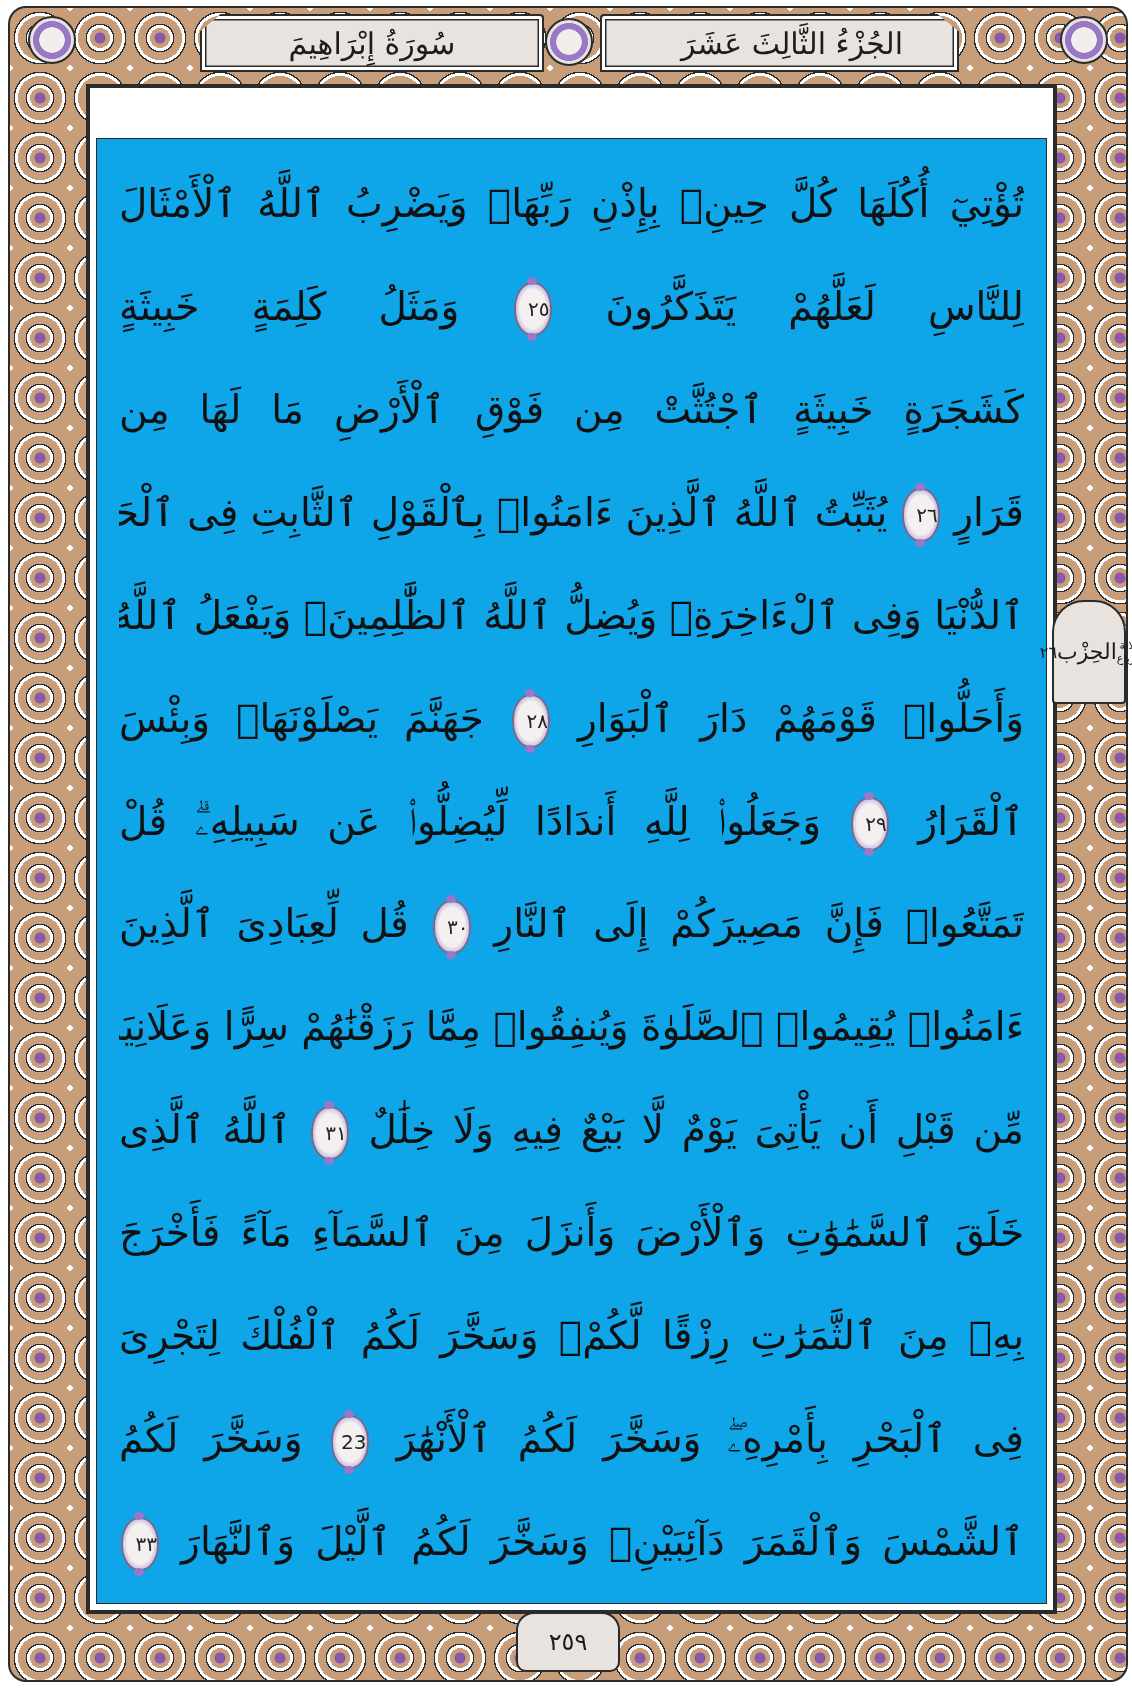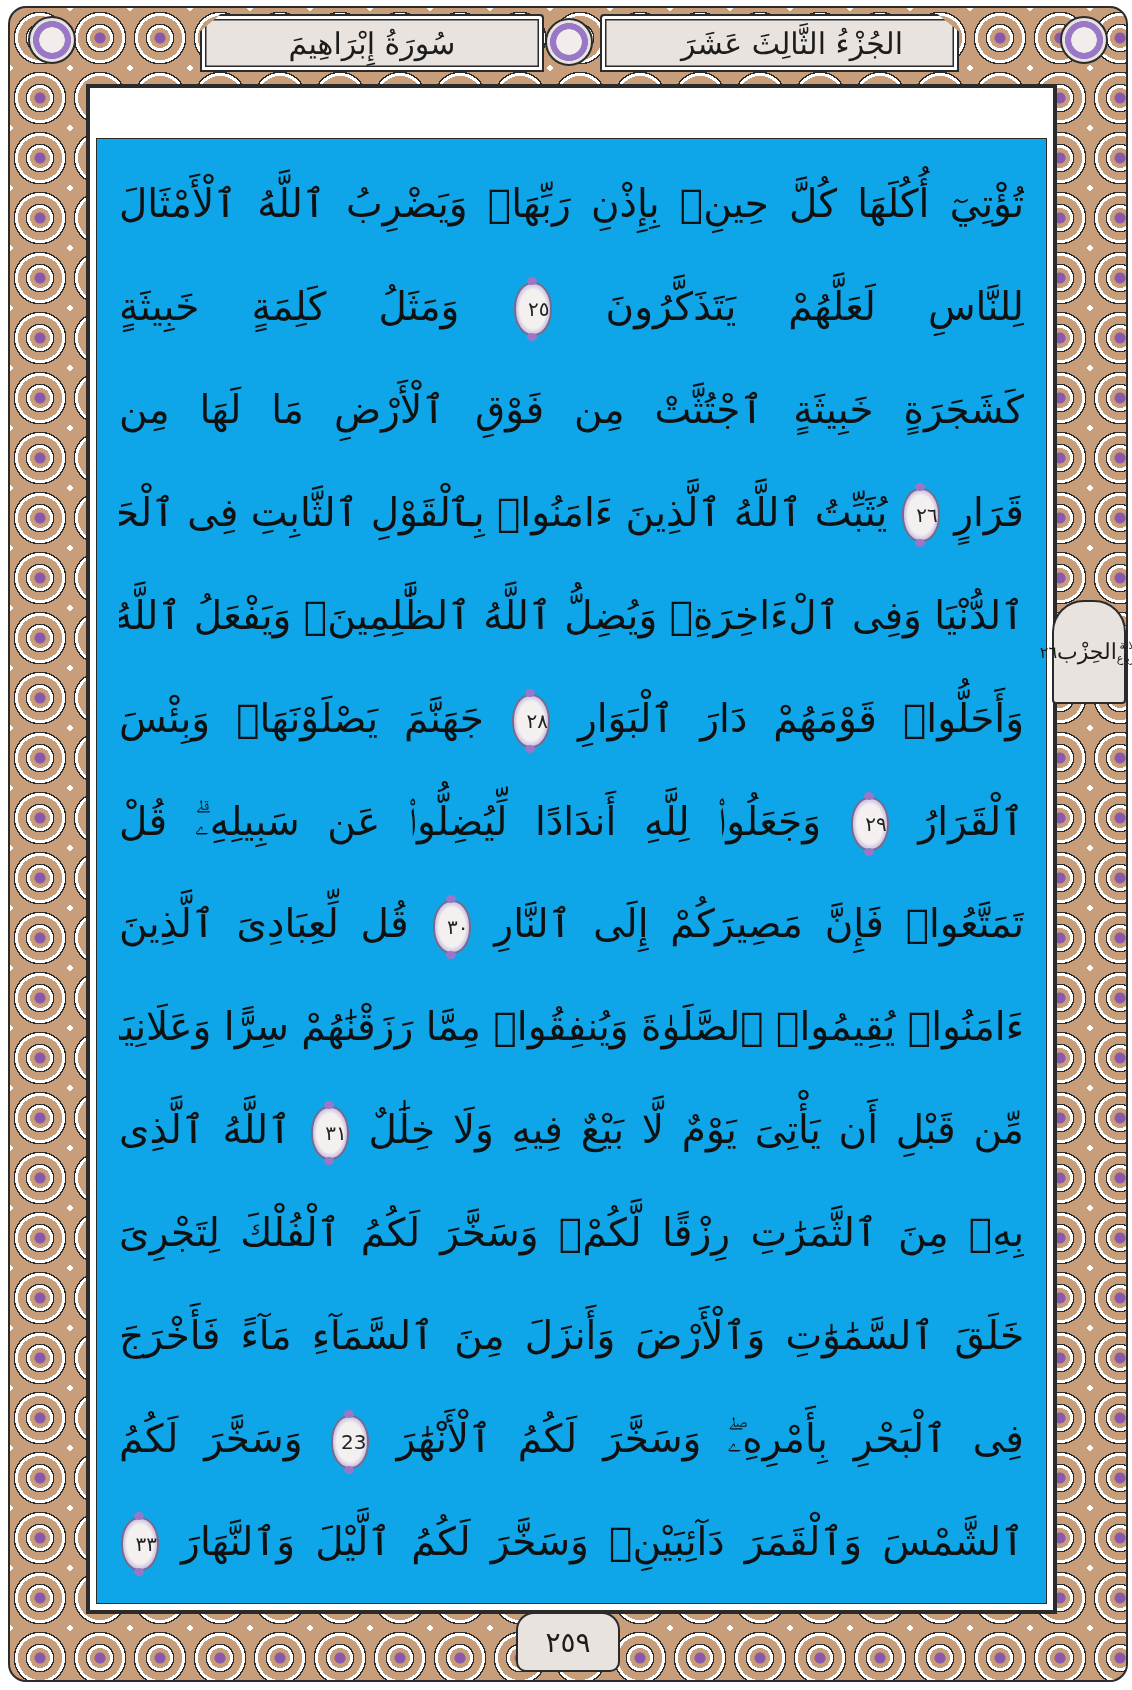--- a/index.html
+++ b/index.html
@@ -93,21 +93,21 @@
   }
   .hizb-top { font-size:11px; }
   .hizb-mid { font-size:22px; font-family:"DejaVu Serif", serif; line-height:24px; }
   .hizb-num { font-size:16px; }
   
   .page-num {
     position:absolute; left:516px; top:1612px; width:100px; height:56px;
     background:#e9e3df; border:2px solid #2b2b2b;
     border-radius:18px 18px 10px 10px; z-index:5;
     display:flex; align-items:center; justify-content:center;
-    font-size:28px; color:#1c1c1c; font-family:"DejaVu Sans", sans-serif;
+    font-size:24px; color:#1c1c1c; font-family:"DejaVu Sans", sans-serif;
   }
 </style>
 </head>
 <body>
 
 <div class="page">
   <div class="frame"></div>
 
   <div class="medallion" style="left:28px; top:16px;"></div>
   <div class="medallion" style="left:1060px; top:16px;"></div>
@@ -126,22 +126,22 @@
           <div class="line"><span> تُؤْتِيٓ أُكُلَهَا كُلَّ حِينِۭ بِإِذْنِ رَبِّهَاۗ وَيَضْرِبُ ٱللَّهُ ٱلْأَمْثَالَ </span></div>
           <div class="line"><span> لِلنَّاسِ لَعَلَّهُمْ يَتَذَكَّرُونَ </span><span class="ayah-marker">٢٥</span><span> وَمَثَلُ كَلِمَةٍ خَبِيثَةٍ </span></div>
           <div class="line"><span> كَشَجَرَةٍ خَبِيثَةٍ ٱجْتُثَّتْ مِن فَوْقِ ٱلْأَرْضِ مَا لَهَا مِن </span></div>
           <div class="line"><span> قَرَارٍ </span><span class="ayah-marker">٢٦</span><span> يُثَبِّتُ ٱللَّهُ ٱلَّذِينَ ءَامَنُوا۟ بِٱلْقَوْلِ ٱلثَّابِتِ فِى ٱلْحَيَوٰةِ </span></div>
           <div class="line"><span> ٱلدُّنْيَا وَفِى ٱلْءَاخِرَةِۖ وَيُضِلُّ ٱللَّهُ ٱلظَّٰلِمِينَۚ وَيَفْعَلُ ٱللَّهُ </span></div>
           <div class="line"><span> وَأَحَلُّوا۟ قَوْمَهُمْ دَارَ ٱلْبَوَارِ </span><span class="ayah-marker">٢٨</span><span> جَهَنَّمَ يَصْلَوْنَهَاۖ وَبِئْسَ </span></div>
           <div class="line"><span> ٱلْقَرَارُ </span><span class="ayah-marker">٢٩</span><span> وَجَعَلُوا۟ لِلَّهِ أَندَادًا لِّيُضِلُّوا۟ عَن سَبِيلِهِۦۗ قُلْ </span></div>
           <div class="line"><span> تَمَتَّعُوا۟ فَإِنَّ مَصِيرَكُمْ إِلَى ٱلنَّارِ </span><span class="ayah-marker">٣٠</span><span> قُل لِّعِبَادِىَ ٱلَّذِينَ </span></div>
           <div class="line"><span> ءَامَنُوا۟ يُقِيمُوا۟ ٱلصَّلَوٰةَ وَيُنفِقُوا۟ مِمَّا رَزَقْنَٰهُمْ سِرًّا وَعَلَانِيَةً </span></div>
           <div class="line"><span> مِّن قَبْلِ أَن يَأْتِىَ يَوْمٌ لَّا بَيْعٌ فِيهِ وَلَا خِلَٰلٌ </span><span class="ayah-marker">٣١</span><span> ٱللَّهُ ٱلَّذِى </span></div>
+          <div class="line"><span> خَلَقَ ٱلسَّمَٰوَٰتِ وَٱلْأَرْضَ وَأَنزَلَ مِنَ ٱلسَّمَآءِ مَآءً فَأَخْرَجَ </span></div>
           <div class="line"><span> بِهِۦ مِنَ ٱلثَّمَرَٰتِ رِزْقًا لَّكُمْۖ وَسَخَّرَ لَكُمُ ٱلْفُلْكَ لِتَجْرِىَ </span></div>
-          <div class="line"><span> خَلَقَ ٱلسَّمَٰوَٰتِ وَٱلْأَرْضَ وَأَنزَلَ مِنَ ٱلسَّمَآءِ مَآءً فَأَخْرَجَ </span></div>
           <div class="line"><span> فِى ٱلْبَحْرِ بِأَمْرِهِۦۖ وَسَخَّرَ لَكُمُ ٱلْأَنْهَٰرَ </span><span class="ayah-marker">23</span><span> وَسَخَّرَ لَكُمُ </span></div>
           <div class="line"><span> ٱلشَّمْسَ وَٱلْقَمَرَ دَآئِبَيْنِۖ وَسَخَّرَ لَكُمُ ٱلَّيْلَ وَٱلنَّهَارَ </span><span class="ayah-marker">٣٣</span></div>
         </div>
     </div>
   </div>
 
   <div class="hizb">
     <span class="hizb-top">ثلاثة أرباع</span>
     <span class="hizb-mid">الحِزْب</span>
     <span class="hizb-num">٢٦</span>

